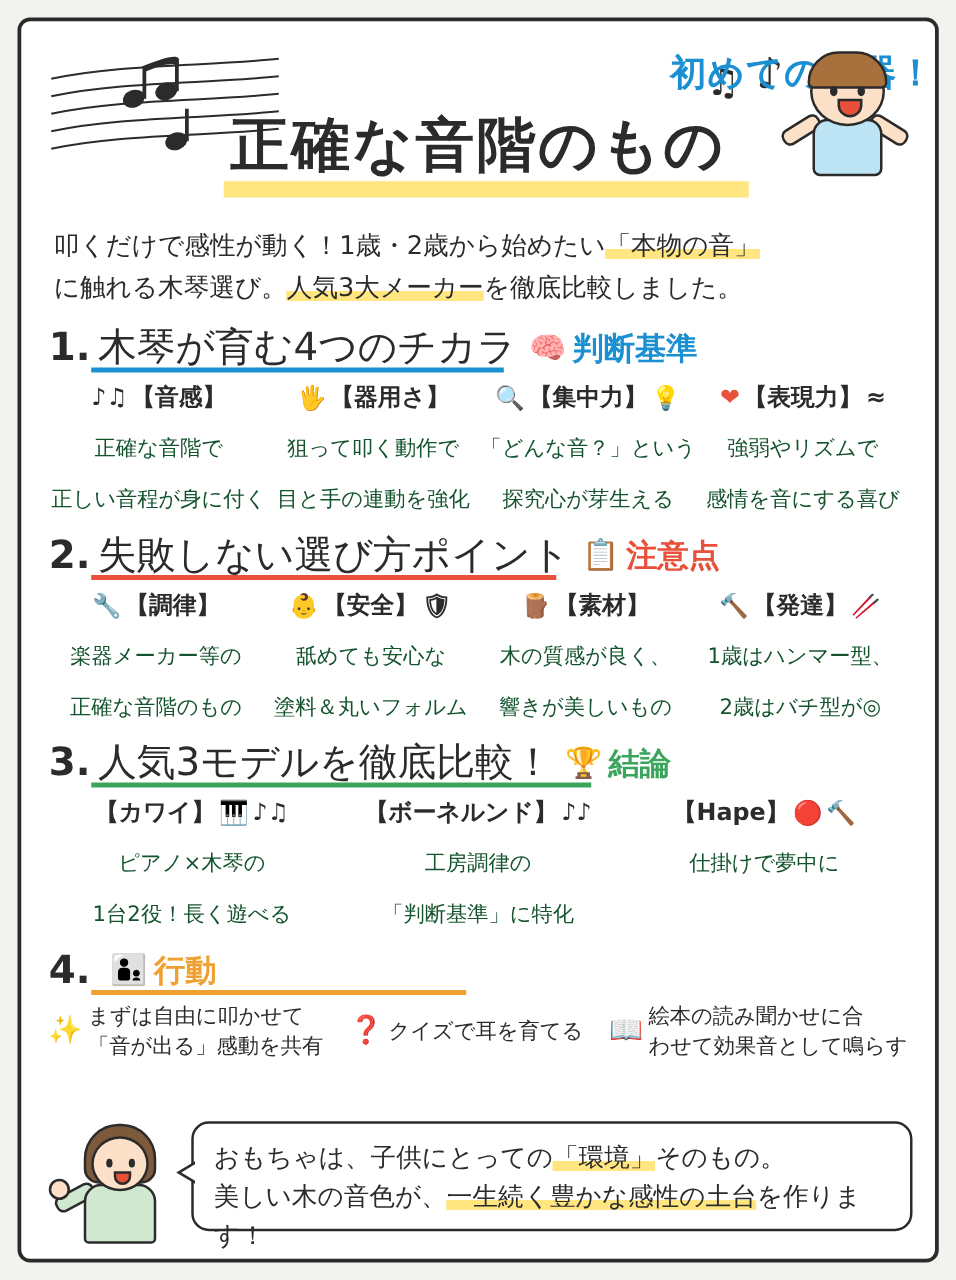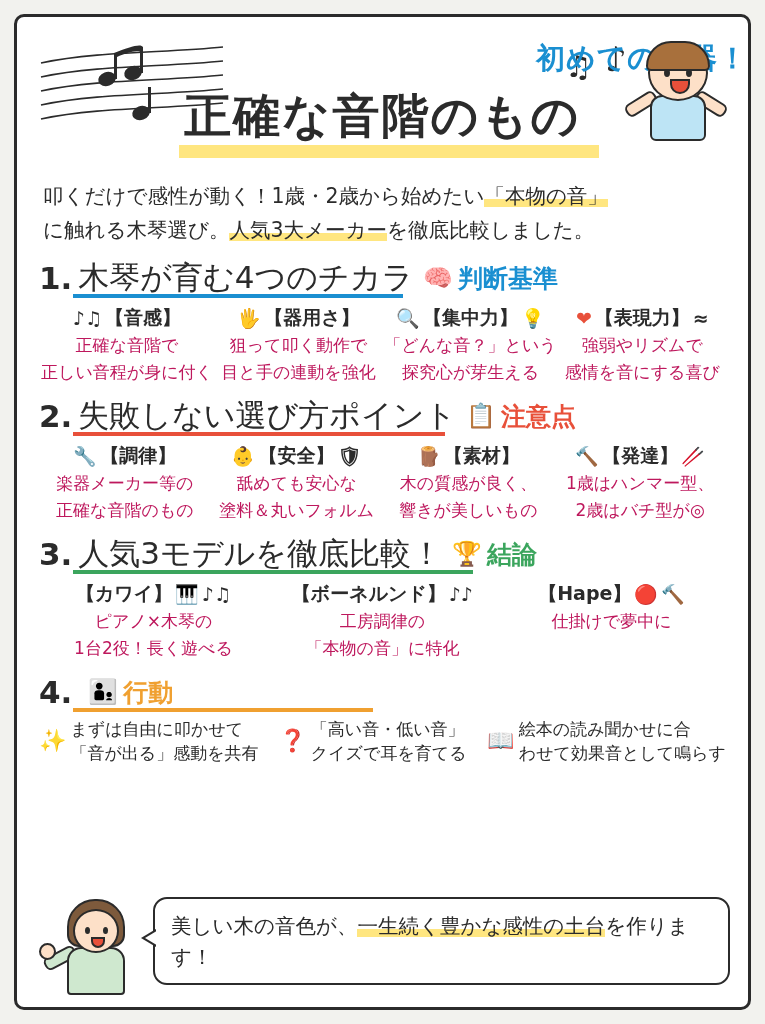--- a/index.html
+++ b/index.html
@@ -128,21 +128,21 @@
     flex:1;text-align:center;
     padding:0 2px;
   }
   .col-title{
     font-size:19px;font-weight:bold;color:#2b2b2b;
     white-space:nowrap;
     display:flex;align-items:center;justify-content:center;gap:3px;
   }
   .col-title .emo{font-size:19px;}
   .col-body{
-    font-size:17px;line-height:25px;color:#be185d;margin-top:2px;
+    font-size:17px;line-height:25px;color:#14532d;margin-top:16px;
     white-space:nowrap;
   }
   
   .s4row{
     display:flex;justify-content:space-between;margin-top:2px;
   }
   .s4item{
     display:flex;align-items:center;gap:4px;
     font-size:17px;line-height:24px;color:#2b2b2b;
   }
@@ -373,21 +373,21 @@
           </div>
         <div class="col-body">ピアノ×木琴の</div>
         <div class="col-body">1台2役！長く遊べる</div>
       </div>
       <div class="col">
         <div class="col-title">
             <span>【ボーネルンド】</span>
             <span class="emo">♪♪</span>
           </div>
         <div class="col-body">工房調律の</div>
-        <div class="col-body">「本物の音」に特化</div>
+        <div class="col-body">「判断基準」に特化</div>
       </div>
       <div class="col">
         <div class="col-title">
             <span>【Hape】</span>
             <span class="emo">🔴</span>
             <span class="emo">🔨</span>
           </div>
         <div class="col-body">仕掛けで夢中に</div>
       </div>
     </div>
@@ -406,21 +406,20 @@
       <div class="s4item">
         <span class="emo">✨</span>
         <span>
           <span style="display:block">まずは自由に叩かせて</span>
           <span style="display:block">「音が出る」感動を共有</span>
         </span>
       </div>
       <div class="s4item">
         <span class="emo">❓</span>
         <span>
-          <span style="display:block">「高い音・低い音」</span>
           <span style="display:block">クイズで耳を育てる</span>
         </span>
       </div>
       <div class="s4item">
         <span class="emo">📖</span>
         <span>
           <span style="display:block">絵本の読み聞かせに合</span>
           <span style="display:block">わせて効果音として鳴らす</span>
         </span>
       </div>
@@ -435,18 +434,21 @@
       <div class="face"></div>
       <div class="eye l"></div>
       <div class="eye r"></div>
       <div class="mouth"></div>
       <div class="hand"></div>
     </div>
     <div class="fbubble">
       <div class="tail"></div>
       <div class="tail-in"></div>
       <div class="fline">
+        <span>おもちゃは、子供にとっての</span><span class="hl">「環境」</span><span>そのもの。</span>
+      </div>
+      <div class="fline">
         <span>美しい木の音色が、</span><span class="hl">一生続く豊かな感性の土台</span><span>を作ります！</span>
       </div>
     </div>
   </div>
 
 </div>
 
 </body></html>

